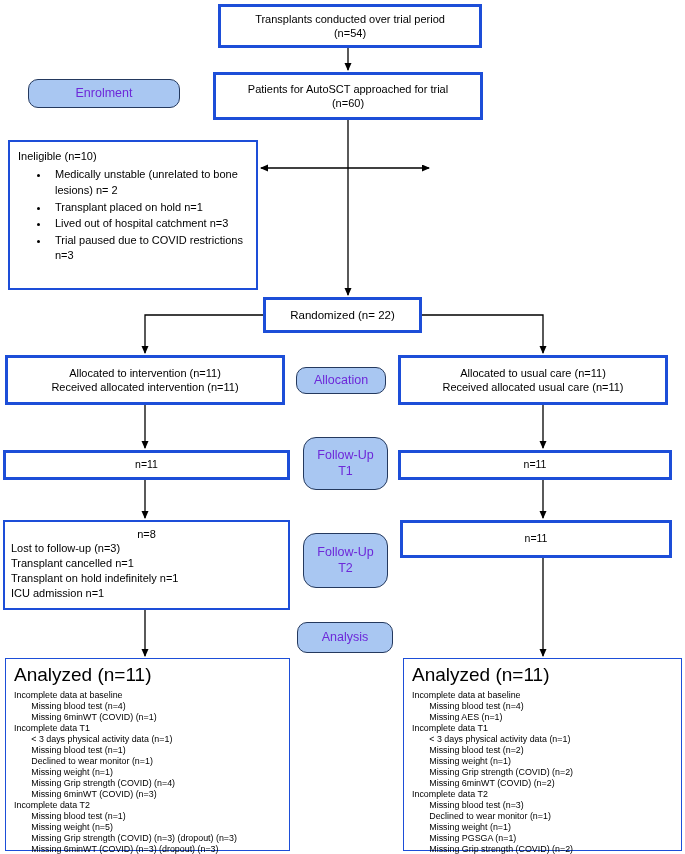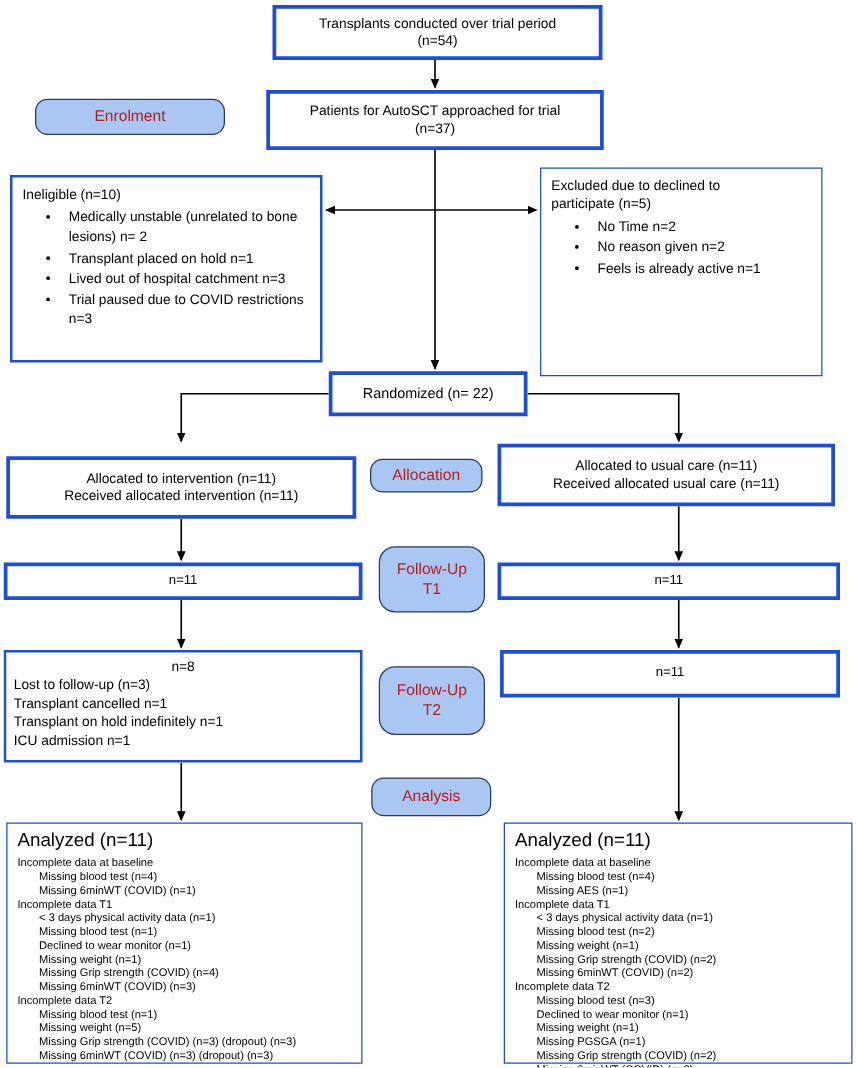--- a/index.html
+++ b/index.html
@@ -28,28 +28,28 @@
   .pad{padding:7px 8px;}
   ul.bullets{margin:4px 0 0 0;padding-left:32px;}
   ul.bullets li{padding-left:5px;margin:0 0 1px 0;line-height:1.42;}
   .pill{
     position:absolute;
     box-sizing:border-box;
     display:flex;align-items:center;justify-content:center;text-align:center;
     background:#a9c7f2;
     border:1.6px solid #24395e;
     border-radius:10px;
-    color:#b91c1c;
+    color:#6d28d9;
     font-size:12.5px;
     line-height:1.25;
     white-space:pre-line;
   }
   .t2-head{text-align:center;font-size:11px;margin-top:2px;}
   .t2-lines .t2-line{font-size:11px;line-height:1.35;}
-  .a-title{font-size:15px;margin:2px 0 2px 0;}
+  .a-title{font-size:19px;margin:2px 0 2px 0;}
   .a-lines .a-line{font-size:8.9px;line-height:1.24;white-space:pre;}
 </style>
 </head>
 <body>
 
 <div class="canvas">
 
   <svg class="connectors" viewBox="0 0 685 854">
     <defs>
       <marker id="arrowhead" markerWidth="9" markerHeight="8" refX="7" refY="3.5" orient="auto" markerUnits="userSpaceOnUse">
@@ -70,52 +70,42 @@
     <path d="M543,558 L543,656" stroke="#000" stroke-width="1.3" fill="none" marker-end="url(#arrowhead)"></path>
   </svg>
 
   <div class="box b-center" style="left:218px;top:4px;width:264px;height:44px;">
     <div class="btext">Transplants conducted over trial period
 (n=54)</div>
   </div>
 
   <div class="box b-center" style="left:213px;top:72px;width:270px;height:48px;">
     <div class="btext">Patients for AutoSCT approached for trial
-(n=37)</div>
+(n=60)</div>
   </div>
 
   <div class="pill" style="left:28px;top:79px;width:152px;height:29px;">Enrolment</div>
 
   <div class="box b-thick pad" style="left:8px;top:140px;width:250px;height:150px;">
     <div class="btitle">Ineligible (n=10)</div>
     <ul class="bullets">
 
     <li class="bullet-item">Medically unstable (unrelated to bone lesions) n= 2</li>
         <li class="bullet-item">Transplant placed on hold n=1</li>
         <li class="bullet-item">Lived out of hospital catchment n=3</li>
         <li class="bullet-item">Trial paused due to COVID restrictions n=3</li>
       </ul>
   </div>
 
-  <div class="box b-med pad" style="left:432px;top:134px;width:226px;height:167px;">
-    <div class="btitle">Excluded due to declined to
-participate (n=5)</div>
-    <ul class="bullets">
-
-    <li class="bullet-item">No Time n=2</li>
-        <li class="bullet-item">No reason given n=2</li>
-        <li class="bullet-item">Feels is already active n=1</li>
-      </ul>
-  </div>
 
   <div class="box b-center" style="left:263px;top:297px;width:159px;height:36px;font-size:11.5px;">
     <div class="btext">Randomized (n= 22)</div>
   </div>
 
-  <div class="box b-center" style="left:5px;top:365px;width:280px;height:50px;">
+  <div class="box b-center" style="left:5px;top:355px;width:280px;height:50px;">
     <div class="btext">Allocated to intervention (n=11)
 Received allocated intervention (n=11)</div>
   </div>
 
   <div class="pill" style="left:296px;top:367px;width:90px;height:27px;">Allocation</div>
 
   <div class="box b-center" style="left:398px;top:355px;width:270px;height:50px;">
     <div class="btext">Allocated to usual care (n=11)
 Received allocated usual care (n=11)</div>
   </div>

